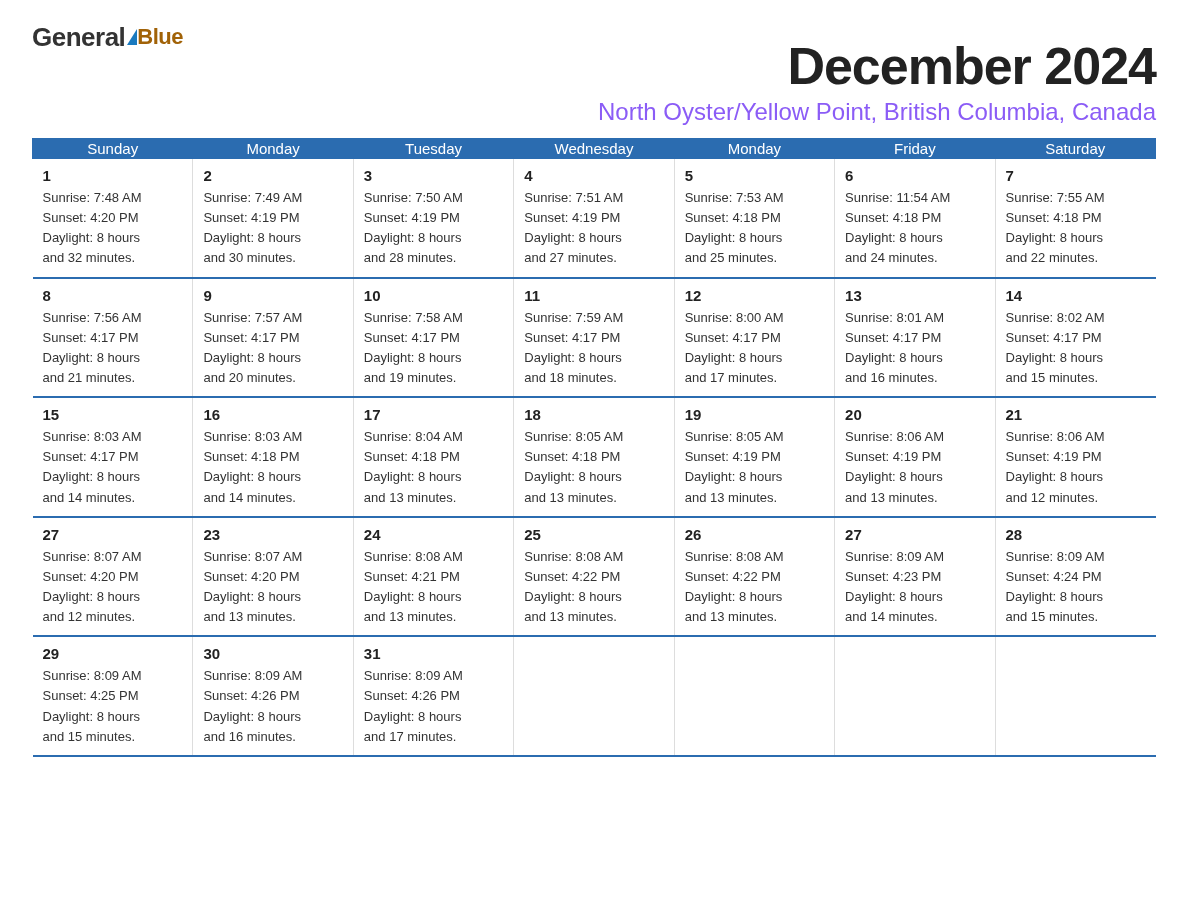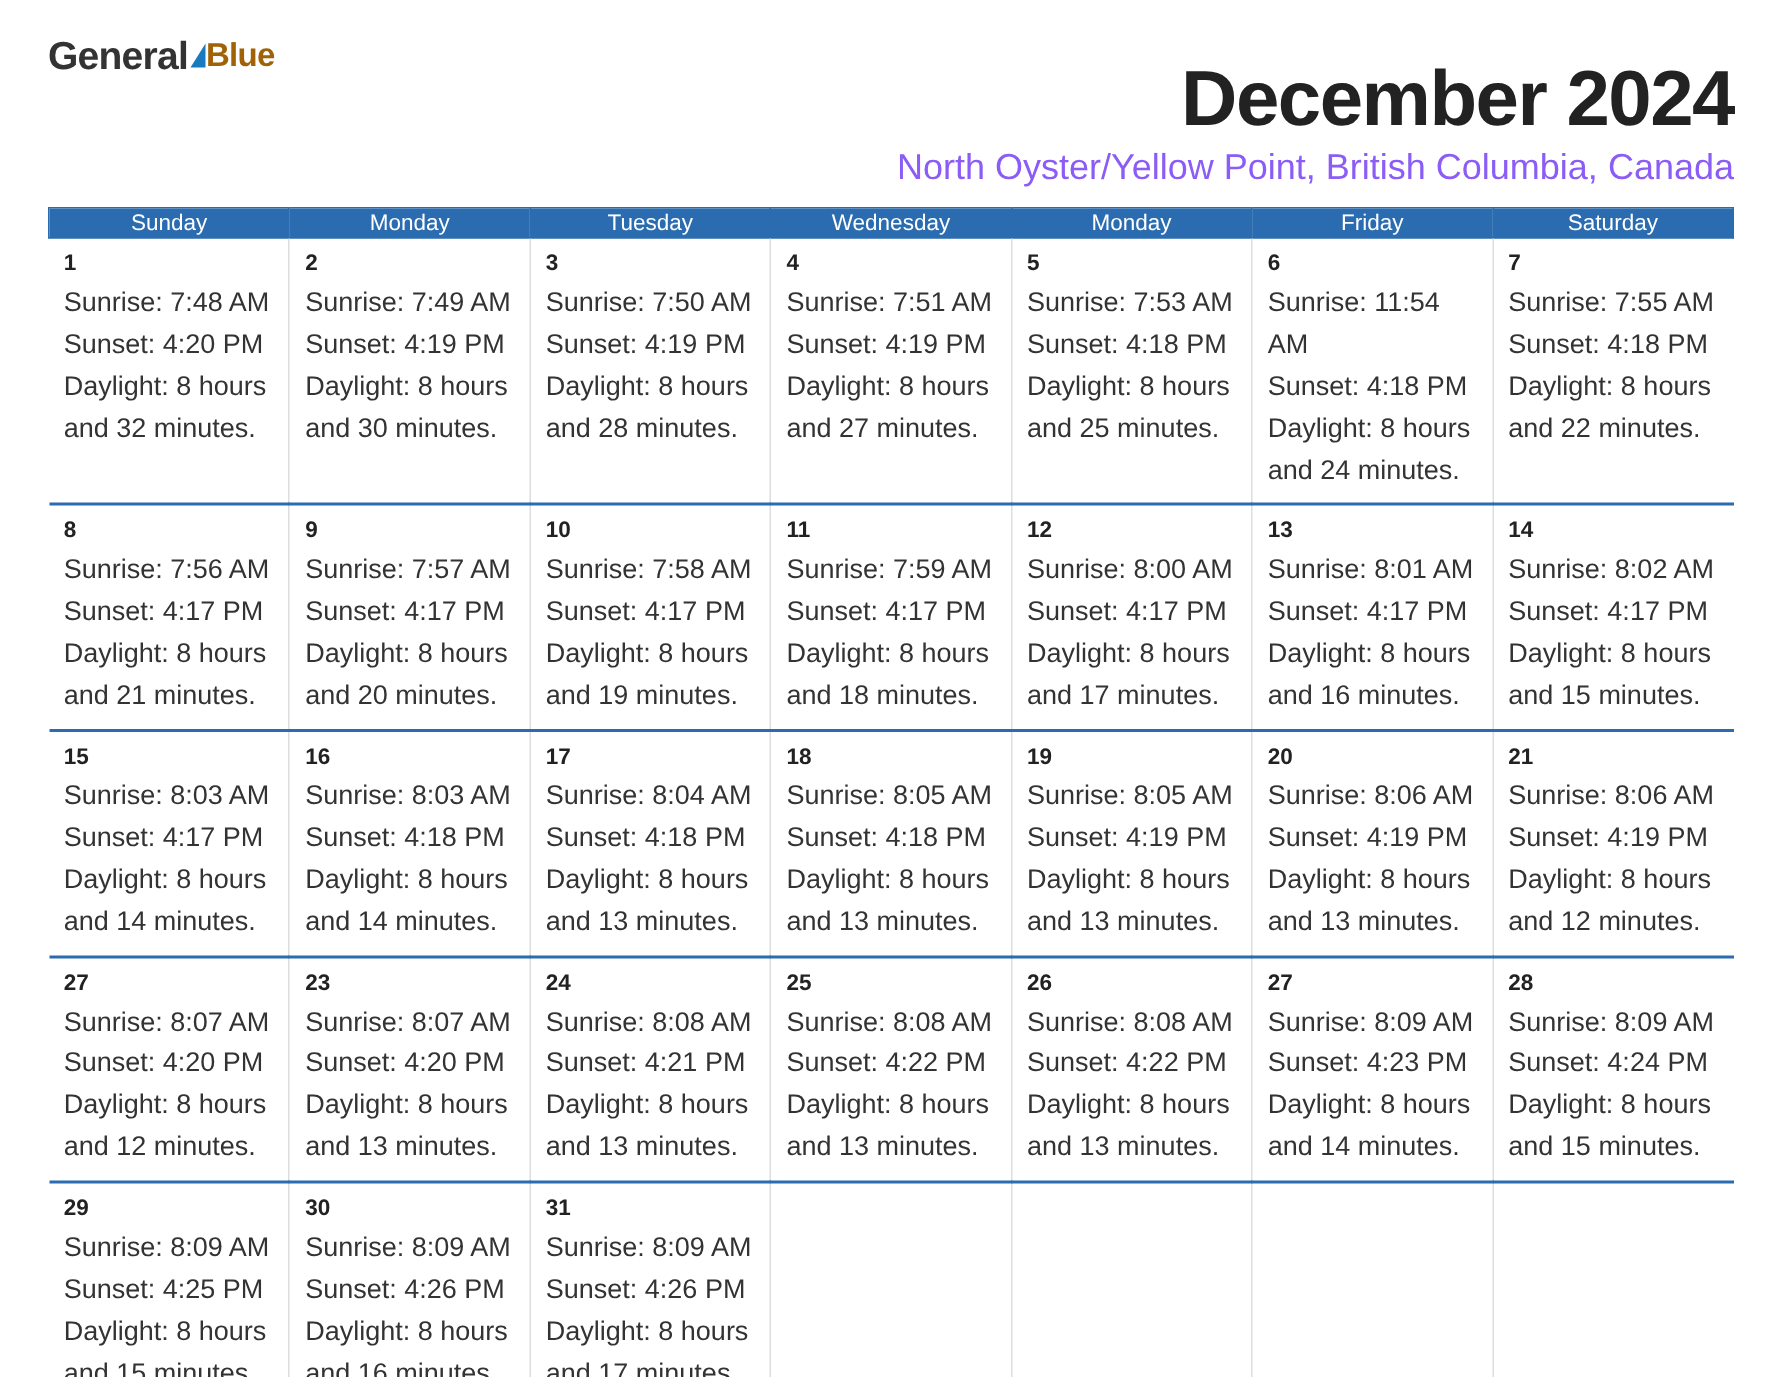--- a/index.html
+++ b/index.html
@@ -92,21 +92,21 @@
     .calendar tbody td:last-child {
       border-right: none;
     }
     .day-number {
       font-size: 15px;
       font-weight: bold;
       color: #222;
       margin-bottom: 4px;
     }
     .day-info {
-      font-size: 18px;
+      font-size: 13px;
       line-height: 1.55;
       color: #333;
     }
     .empty-cell {
       background: #fff;
     }
   </style>
 </head>
 <body>
 

